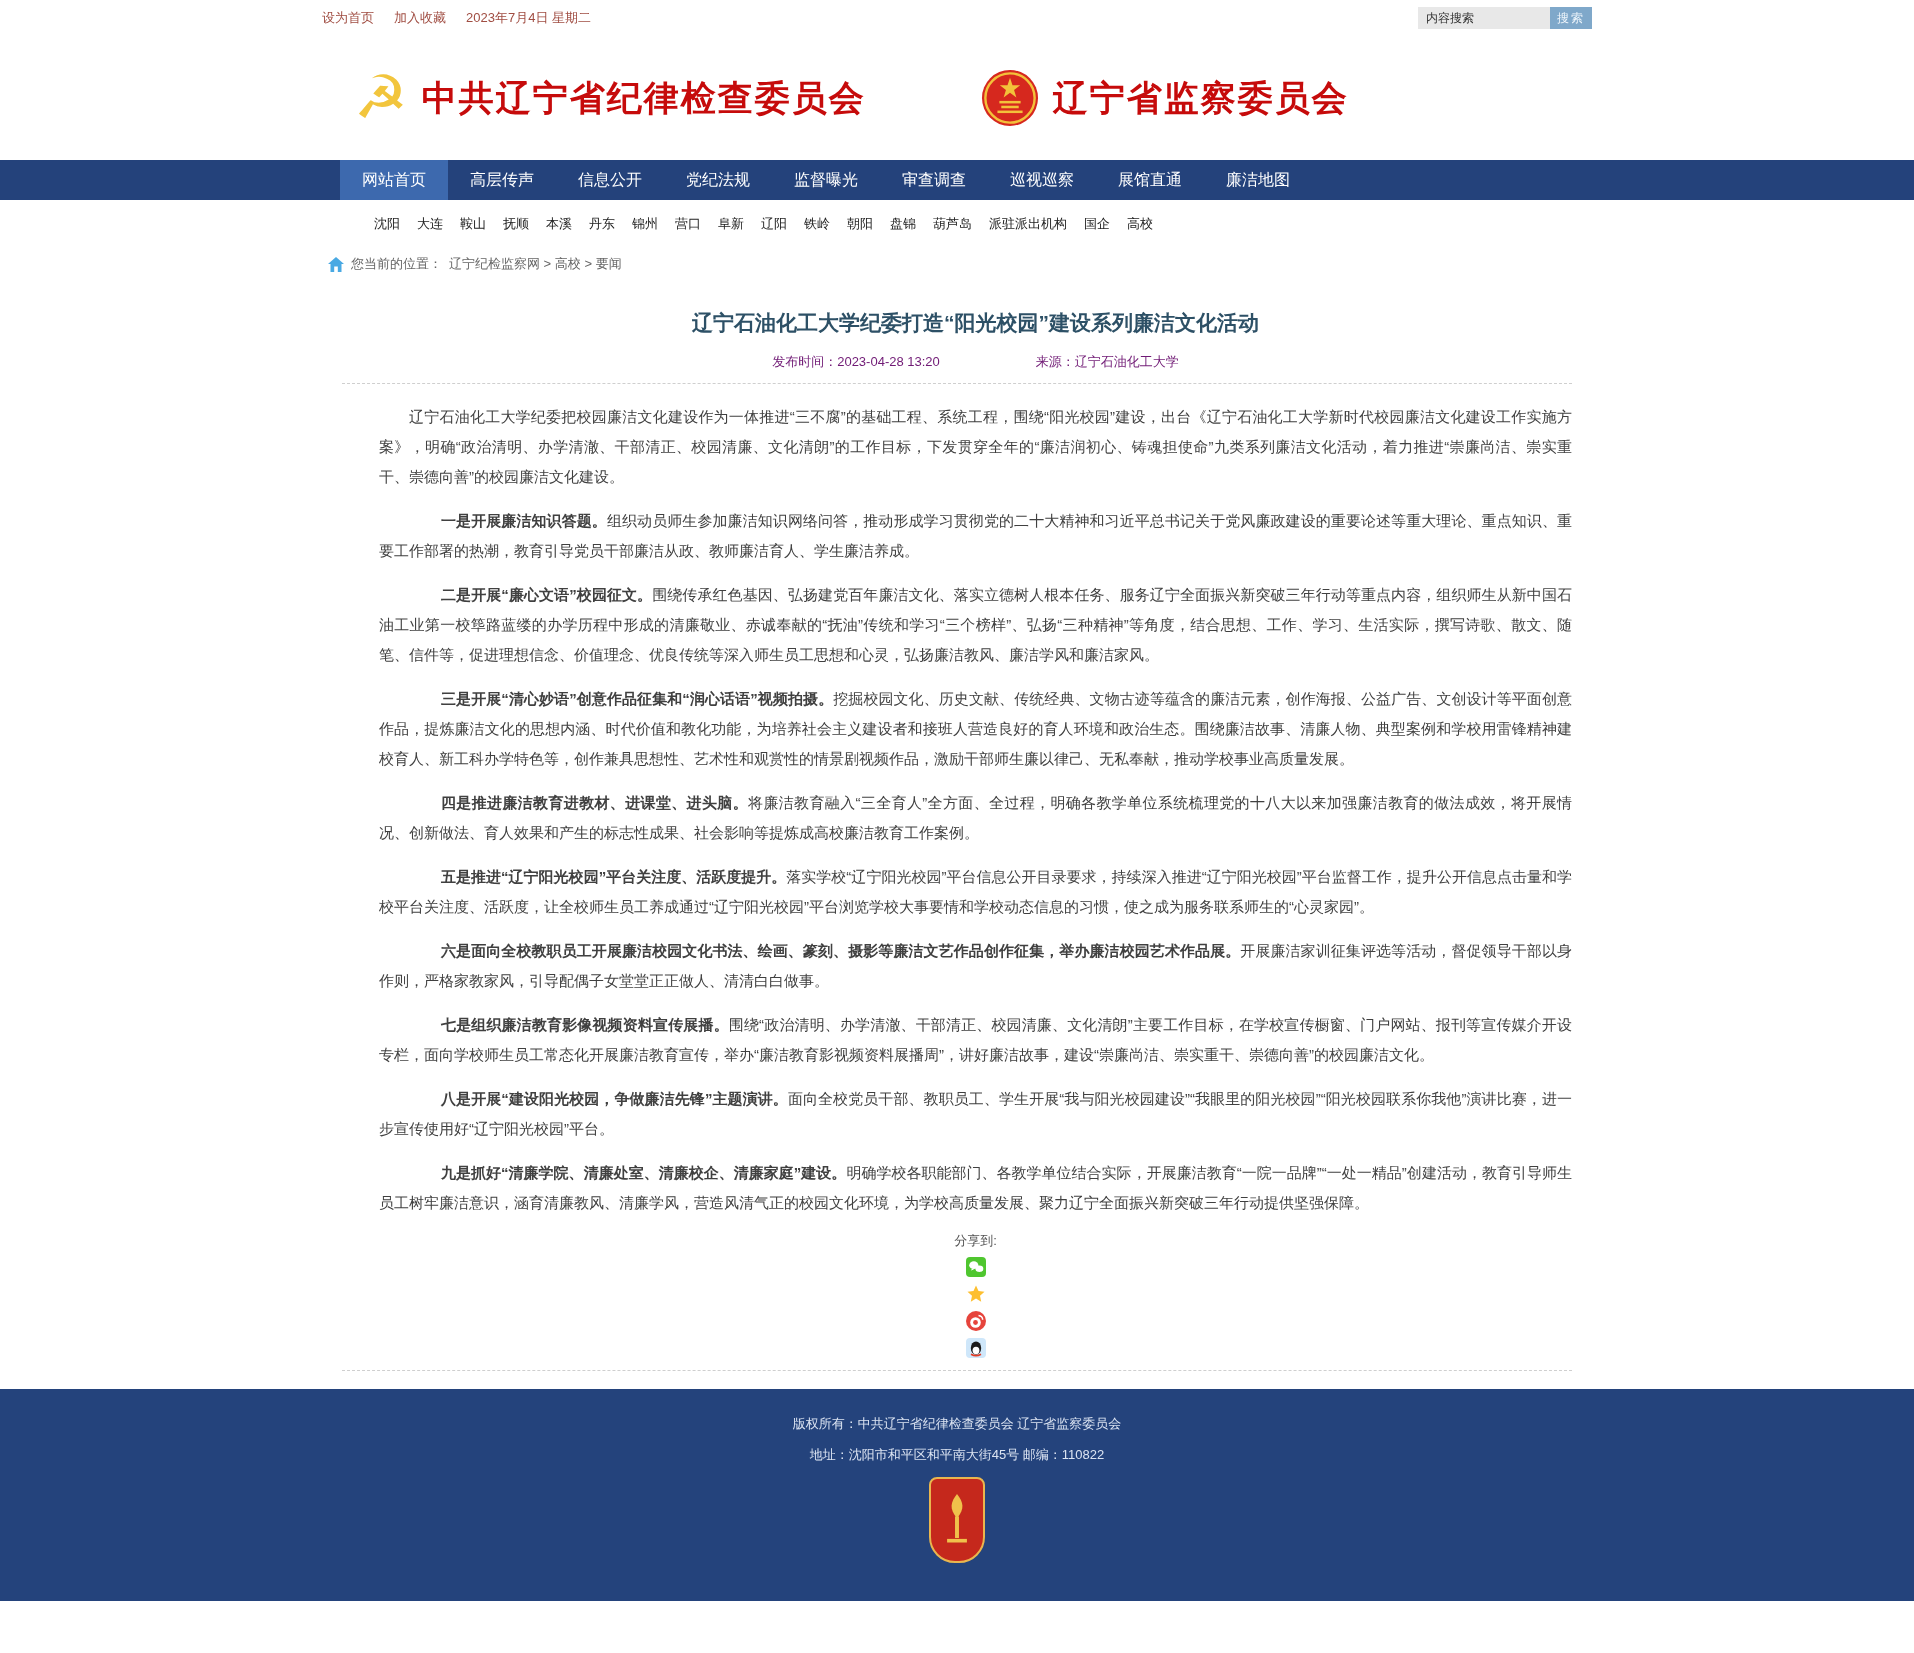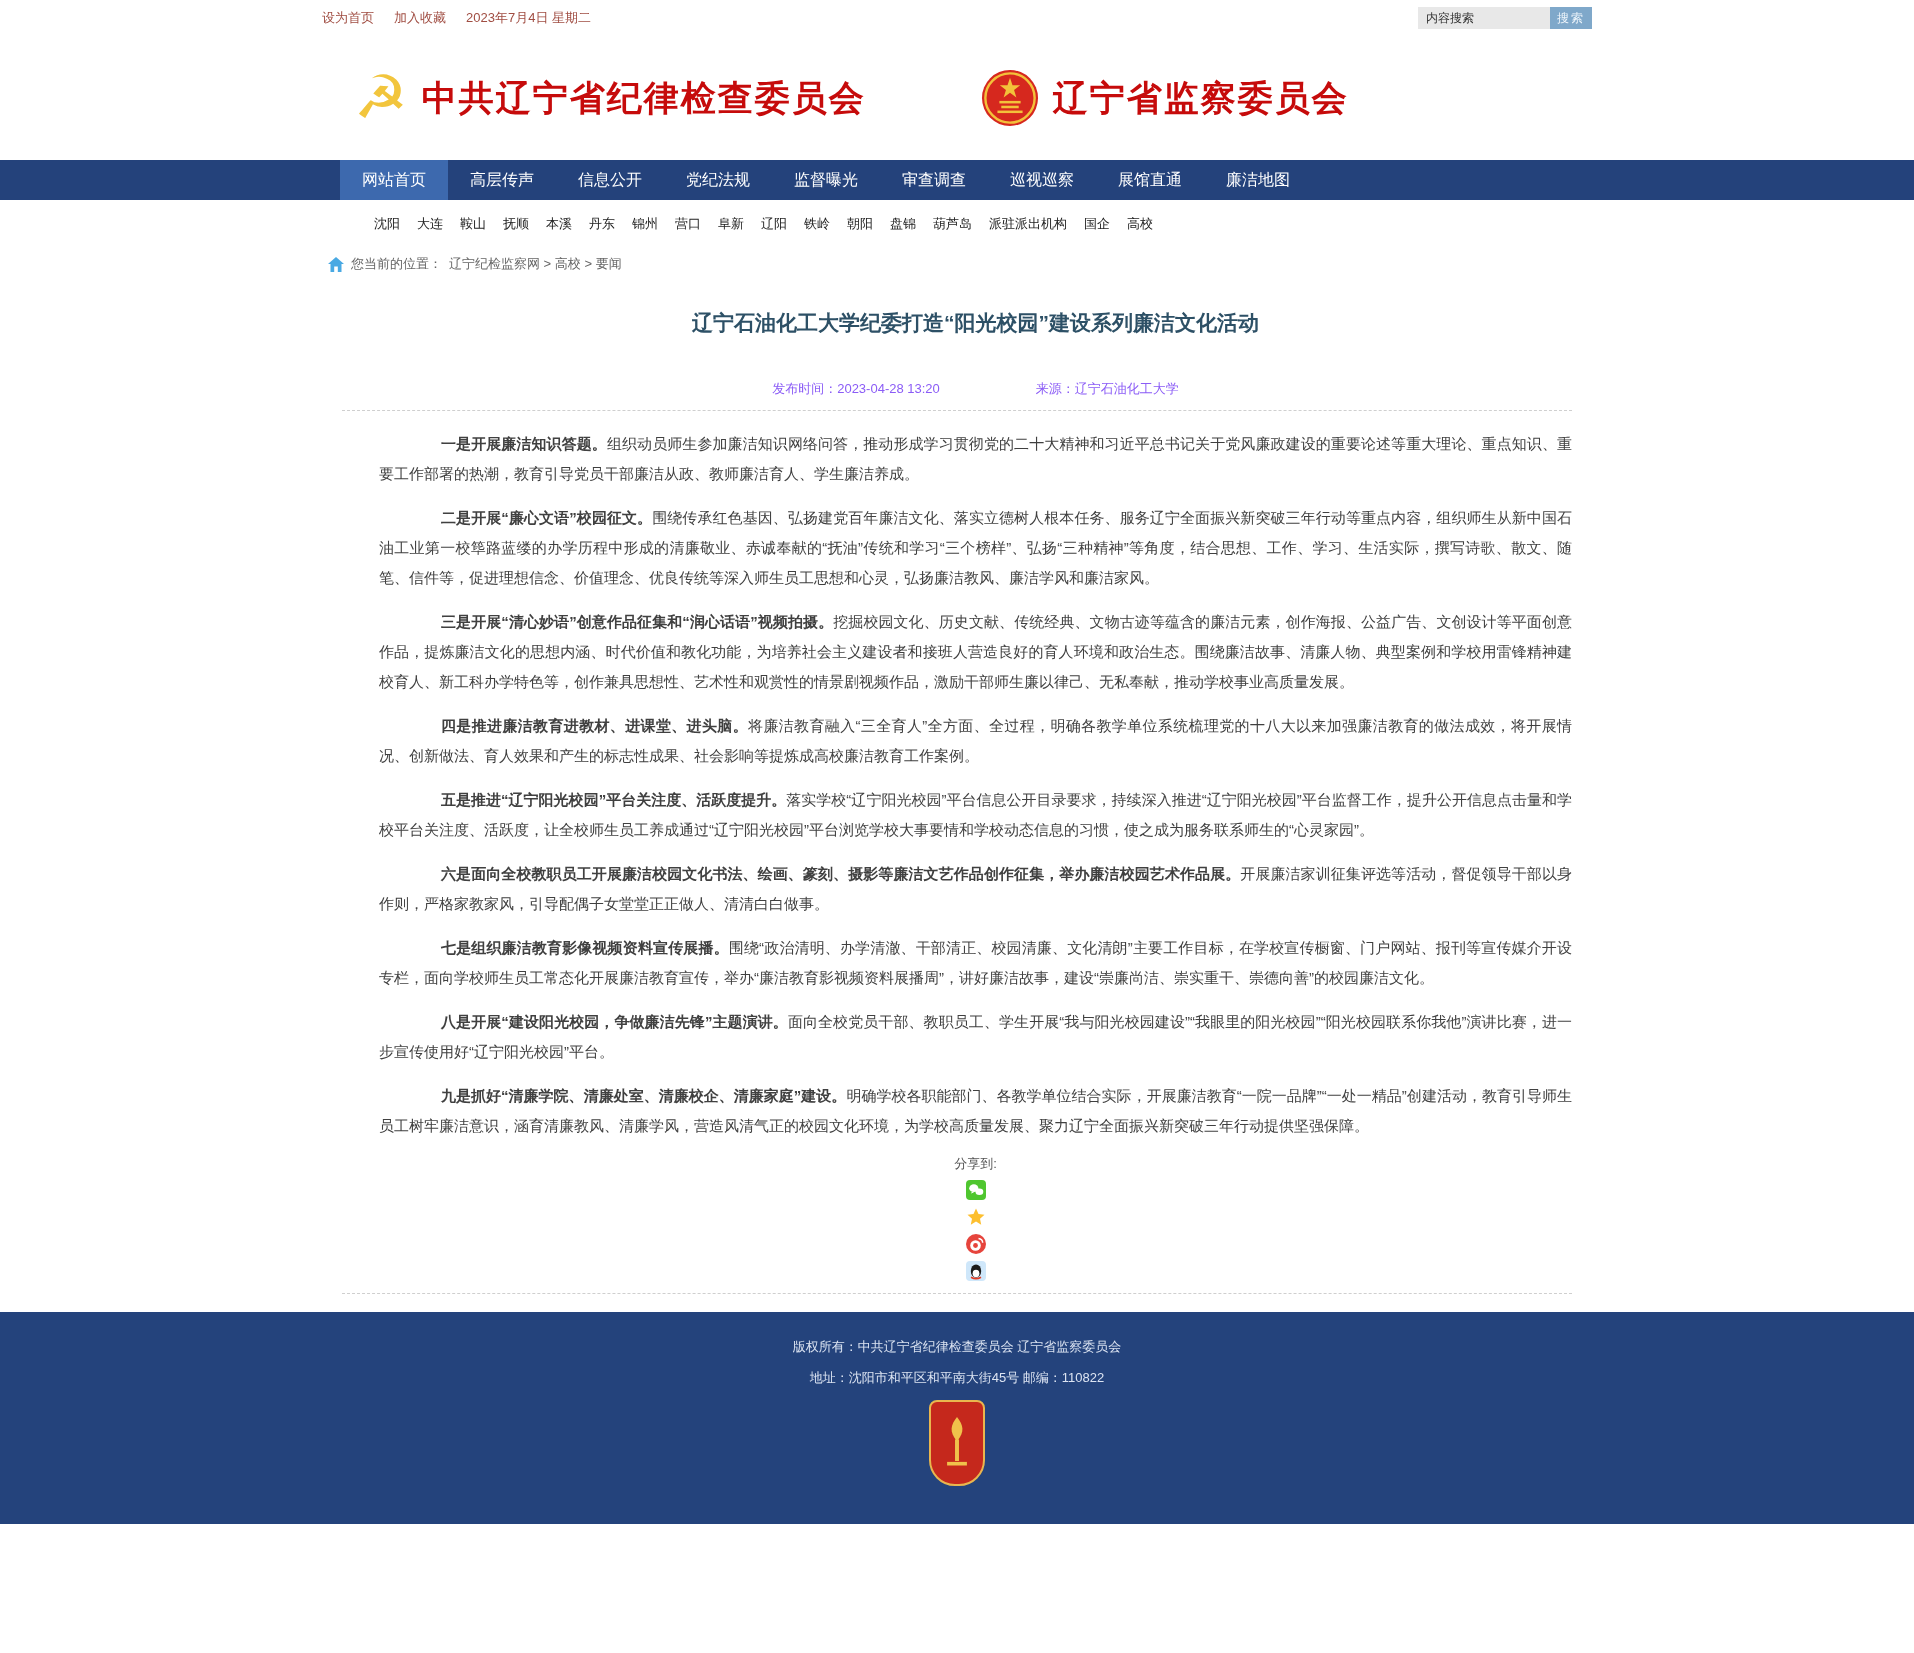--- a/index.html
+++ b/index.html
@@ -40,21 +40,21 @@
 
   
   .breadcrumb { display:flex; align-items:center; gap:7px; padding:13px 0 8px 6px; font-size:13px; color:#666; }
   .home-icon svg { width:16px; height:15px; display:block; }
   .crumb { color:#666; text-decoration:none; cursor:pointer; }
   .crumb-sep { color:#666; }
 
   
   .article { padding:8px 20px 0 57px; }
   .article-title { text-align:center; font-size:21px; font-weight:bold; color:var(--title-color,#2d5066); margin:20px 0 0; }
-  .meta { display:flex; justify-content:center; gap:96px; font-size:13px; color:#8b5cf6; margin:43px 0 12px; }
+  .meta { display:flex; justify-content:center; gap:96px; font-size:13px; color:#701a75; margin:16px 0 12px; }
   .divider { border-top:1px dashed #cfcfcf; margin:0 0 0 -37px; }
   .article-body { margin-top:18px; }
   .para { font-size:15px; line-height:30px; text-align:justify; text-indent:2em; margin:0 0 14px; color:#404040; }
   .para b { font-weight:bold;margin-left:32px; }
 
   
   .share-row { display:flex; justify-content:flex-end; align-items:center; gap:7px; font-size:13px; color:#555; margin:10px 0 12px;flex-direction:column; }
   .share-icon { width:20px; height:20px; display:inline-block; cursor:pointer; }
   .share-icon svg { width:20px; height:20px; display:block; }
 
@@ -148,20 +148,21 @@
 
 <div class="article container">
   <h1 class="article-title">辽宁石油化工大学纪委打造“阳光校园”建设系列廉洁文化活动</h1>
   <div class="meta">
     <span><span>发布时间：</span><span>2023-04-28 13:20</span></span>
     <span><span>来源：</span><span>辽宁石油化工大学</span></span>
   </div>
   <div class="divider"></div>
 
   <div class="article-body" id="article-body">
+      <p class="para">辽宁石油化工大学纪委把校园廉洁文化建设作为一体推进“三不腐”的基础工程、系统工程，围绕“阳光校园”建设，出台《辽宁石油化工大学新时代校园廉洁文化建设工作实施方案》，明确“政治清明、办学清澈、干部清正、校园清廉、文化清朗”的工作目标，下发贯穿全年的“廉洁润初心、铸魂担使命”九类系列廉洁文化活动，着力推进“崇廉尚洁、崇实重干、崇德向善”的校园廉洁文化建设。</p>
       <p class="para"><b>一是开展廉洁知识答题。</b>组织动员师生参加廉洁知识网络问答，推动形成学习贯彻党的二十大精神和习近平总书记关于党风廉政建设的重要论述等重大理论、重点知识、重要工作部署的热潮，教育引导党员干部廉洁从政、教师廉洁育人、学生廉洁养成。</p>
       <p class="para"><b>二是开展“廉心文语”校园征文。</b>围绕传承红色基因、弘扬建党百年廉洁文化、落实立德树人根本任务、服务辽宁全面振兴新突破三年行动等重点内容，组织师生从新中国石油工业第一校筚路蓝缕的办学历程中形成的清廉敬业、赤诚奉献的“抚油”传统和学习“三个榜样”、弘扬“三种精神”等角度，结合思想、工作、学习、生活实际，撰写诗歌、散文、随笔、信件等，促进理想信念、价值理念、优良传统等深入师生员工思想和心灵，弘扬廉洁教风、廉洁学风和廉洁家风。</p>
       <p class="para"><b>三是开展“清心妙语”创意作品征集和“润心话语”视频拍摄。</b>挖掘校园文化、历史文献、传统经典、文物古迹等蕴含的廉洁元素，创作海报、公益广告、文创设计等平面创意作品，提炼廉洁文化的思想内涵、时代价值和教化功能，为培养社会主义建设者和接班人营造良好的育人环境和政治生态。围绕廉洁故事、清廉人物、典型案例和学校用雷锋精神建校育人、新工科办学特色等，创作兼具思想性、艺术性和观赏性的情景剧视频作品，激励干部师生廉以律己、无私奉献，推动学校事业高质量发展。</p>
       <p class="para"><b>四是推进廉洁教育进教材、进课堂、进头脑。</b>将廉洁教育融入“三全育人”全方面、全过程，明确各教学单位系统梳理党的十八大以来加强廉洁教育的做法成效，将开展情况、创新做法、育人效果和产生的标志性成果、社会影响等提炼成高校廉洁教育工作案例。</p>
       <p class="para"><b>五是推进“辽宁阳光校园”平台关注度、活跃度提升。</b>落实学校“辽宁阳光校园”平台信息公开目录要求，持续深入推进“辽宁阳光校园”平台监督工作，提升公开信息点击量和学校平台关注度、活跃度，让全校师生员工养成通过“辽宁阳光校园”平台浏览学校大事要情和学校动态信息的习惯，使之成为服务联系师生的“心灵家园”。</p>
       <p class="para"><b>六是面向全校教职员工开展廉洁校园文化书法、绘画、篆刻、摄影等廉洁文艺作品创作征集，举办廉洁校园艺术作品展。</b>开展廉洁家训征集评选等活动，督促领导干部以身作则，严格家教家风，引导配偶子女堂堂正正做人、清清白白做事。</p>
       <p class="para"><b>七是组织廉洁教育影像视频资料宣传展播。</b>围绕“政治清明、办学清澈、干部清正、校园清廉、文化清朗”主要工作目标，在学校宣传橱窗、门户网站、报刊等宣传媒介开设专栏，面向学校师生员工常态化开展廉洁教育宣传，举办“廉洁教育影视频资料展播周”，讲好廉洁故事，建设“崇廉尚洁、崇实重干、崇德向善”的校园廉洁文化。</p>
       <p class="para"><b>八是开展“建设阳光校园，争做廉洁先锋”主题演讲。</b>面向全校党员干部、教职员工、学生开展“我与阳光校园建设”“我眼里的阳光校园”“阳光校园联系你我他”演讲比赛，进一步宣传使用好“辽宁阳光校园”平台。</p>
       <p class="para"><b>九是抓好“清廉学院、清廉处室、清廉校企、清廉家庭”建设。</b>明确学校各职能部门、各教学单位结合实际，开展廉洁教育“一院一品牌”“一处一精品”创建活动，教育引导师生员工树牢廉洁意识，涵育清廉教风、清廉学风，营造风清气正的校园文化环境，为学校高质量发展、聚力辽宁全面振兴新突破三年行动提供坚强保障。</p>
     </div>

